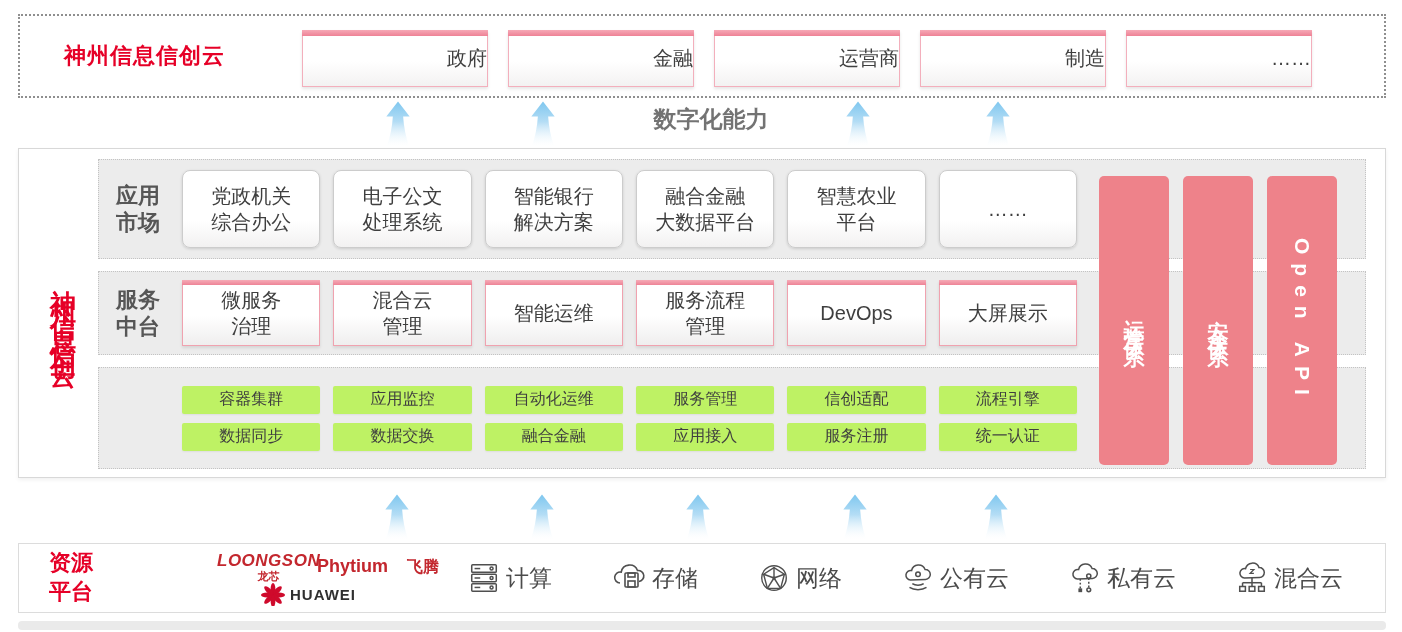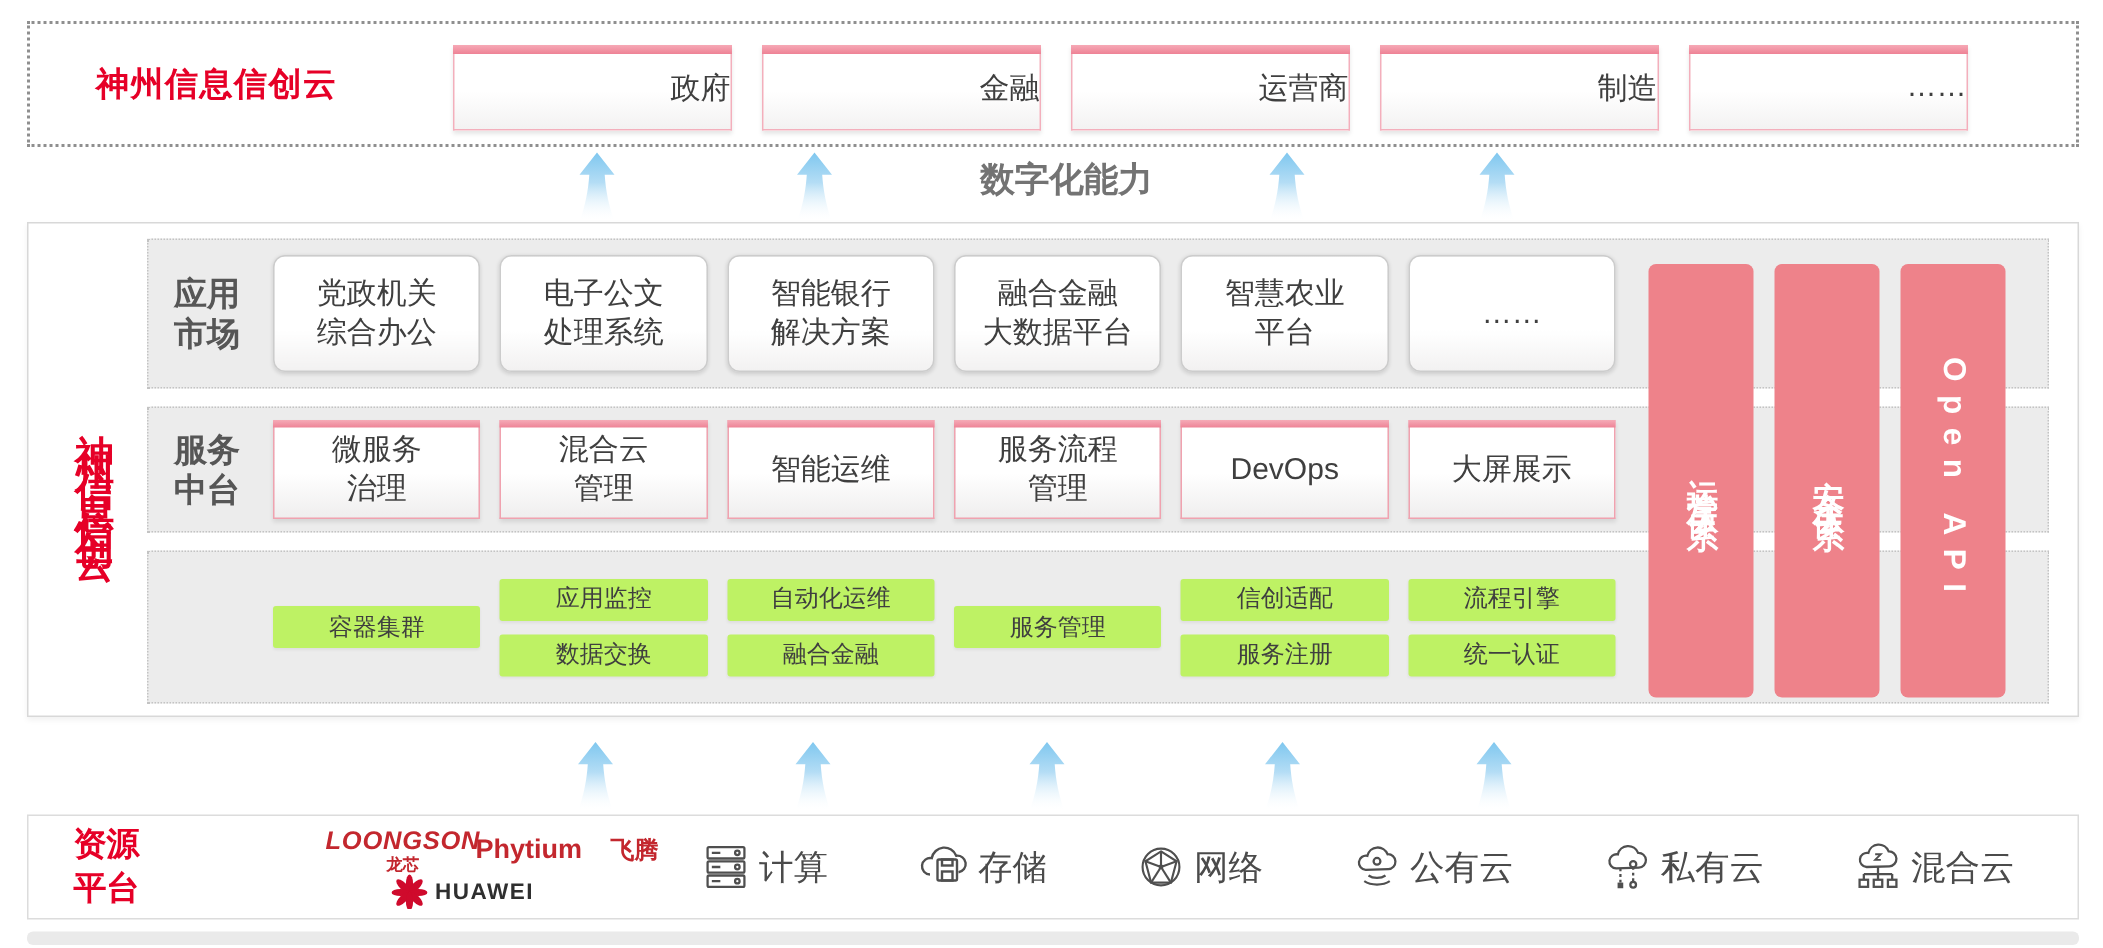--- a/index.html
+++ b/index.html
@@ -253,40 +253,46 @@
           </div>
       </div>
     </div>
 
     <div class="prow prow-3">
       <div class="prow-boxes">
         <div class="tech-col">
           <div class="tech-box">
               <span>容器集群</span>
             </div>
+          <div class="tech-box">
+              <span>数据同步</span>
+            </div>
         </div>
         <div class="tech-col">
           <div class="tech-box">
               <span>应用监控</span>
             </div>
           <div class="tech-box">
               <span>数据交换</span>
             </div>
         </div>
         <div class="tech-col">
           <div class="tech-box">
               <span>自动化运维</span>
             </div>
           <div class="tech-box">
               <span>融合金融</span>
             </div>
         </div>
         <div class="tech-col">
           <div class="tech-box">
               <span>服务管理</span>
+            </div>
+          <div class="tech-box">
+              <span>应用接入</span>
             </div>
         </div>
         <div class="tech-col">
           <div class="tech-box">
               <span>信创适配</span>
             </div>
           <div class="tech-box">
               <span>服务注册</span>
             </div>
         </div>

